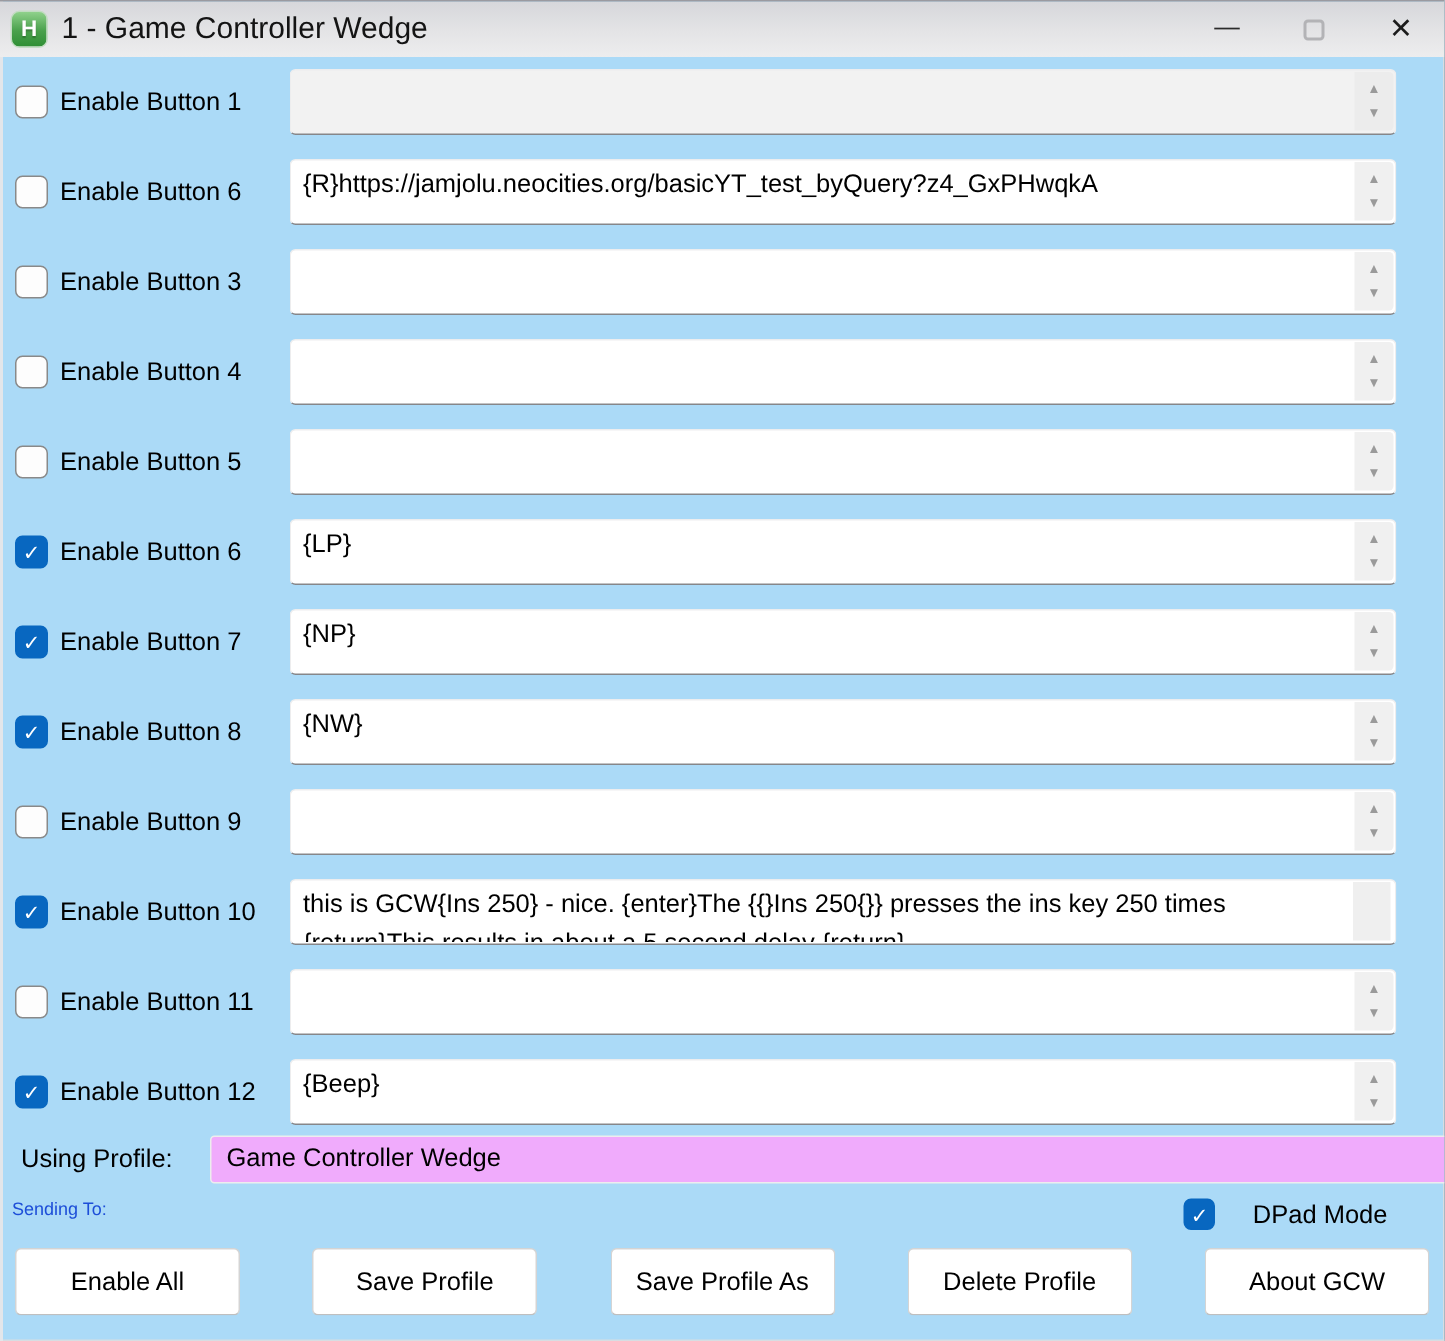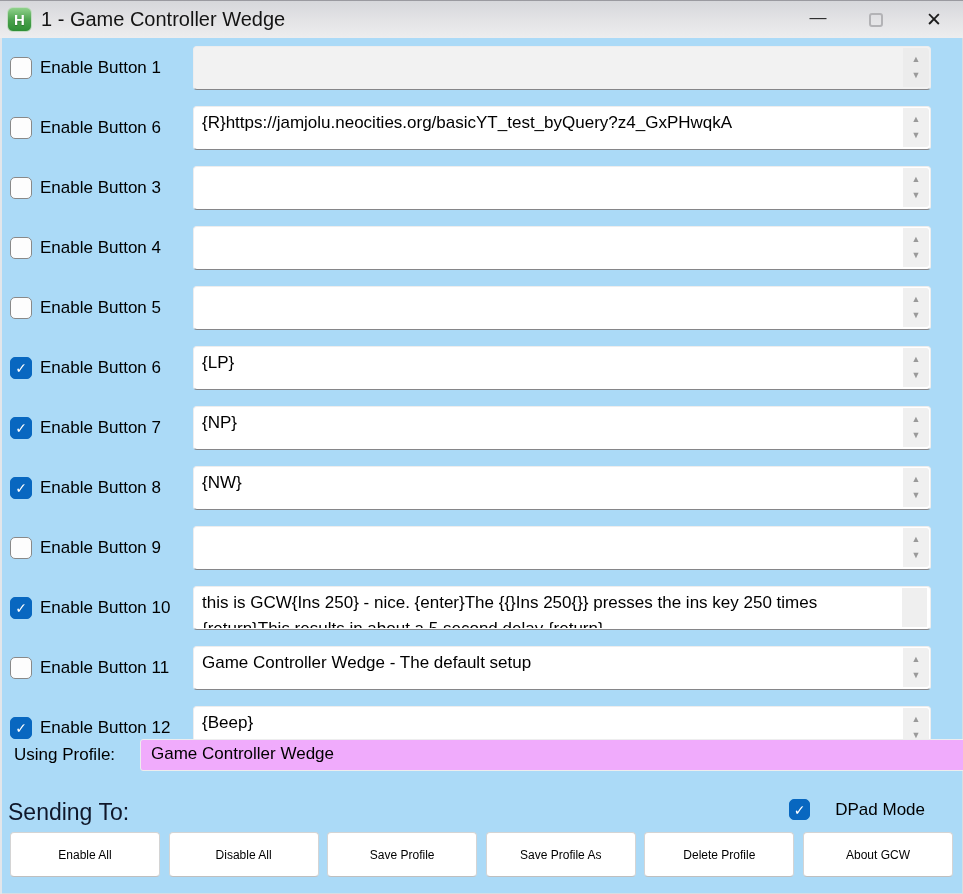--- a/index.html
+++ b/index.html
@@ -59,41 +59,41 @@
     background:#f0f0f0; border-radius:0 3px 3px 0;
     display:flex; flex-direction:column; align-items:center; justify-content:space-evenly;
   }
   .input.gray .spinner { background:#ececec; }
   .sp-up,.sp-down { font-size:9px; color:#9a9a9a; line-height:1; }
   .vscroll {
     position:absolute; right:3px; top:1px; bottom:2px; width:25px;
     background:#efefef;
   }
   
-  .profile-row { position:absolute; top:738px; left:0; right:0; height:36px; }
+  .profile-row { position:absolute; top:756px; left:0; right:0; height:36px; }
   .profile-label { position:absolute; left:14px; top:7px; font-size:17px; color:#000; }
   .select {
     position:absolute; left:140px; top:1px; width:890px; height:32px;
     background:#f0abfc; border:1px solid #ededee; border-radius:3px;
   }
   .select-text { position:absolute; left:10px; top:4px; font-size:17px; color:#000; }
   .select-chevron { position:absolute; right:12px; top:1px; font-size:18px; color:#6b6b6b; }
   .sending-row { position:absolute; top:796px; left:0; right:0; height:32px; }
-  .sending-label { position:absolute; left:8px; top:3px; font-size:23px; color:#0f172a; }
+  .sending-label { position:absolute; left:8px; top:3px; font-size:12px; color:#1d4ed8; }
   .dpad-group { position:absolute; right:38px; top:3px; display:flex; align-items:center; }
   .dpad-group .cb { width:21px; height:21px; }
   .dpad-label { margin-left:25px; font-size:17px; color:#000; white-space:nowrap; }
   .buttons-row {
     position:absolute; top:832px; left:0; right:0; height:46px;
     display:flex; justify-content:space-between; padding:0 10px;
   }
   .btn {
     width:150px; height:45px;
     background:#fff; border:1px solid #d4d4d4; border-bottom-color:#bfbfbf;
-    border-radius:4px; font-size:12px; color:#000;
+    border-radius:4px; font-size:17px; color:#000;
     display:flex; align-items:center; justify-content:center;
     font-family:inherit;
   }
 </style>
 </head>
 <body>
 
 <div class="window">
 
   <div class="titlebar">
@@ -238,21 +238,20 @@
       <div class="input">
         <div class="input-text">this is GCW{Ins 250} - nice. {enter}The {{}Ins 250{}} presses the ins key 250 times {return}This results in about a 5 second delay {return}</div>
         <div class="vscroll"></div>
       </div>
     </div>
 
     <div class="row">
       <span class="cb"></span>
       <span class="row-label">Enable Button 11</span>
       <div class="input">
-        <div class="input-text">Game Controller Wedge - The default setup</div>
         <div class="spinner">
             <span class="sp-up">▲</span>
             <span class="sp-down">▼</span>
           </div>
       </div>
     </div>
 
     <div class="row">
       <span class="cb checked">
           <span class="cb-check">✓</span>
@@ -282,20 +281,19 @@
     <div class="dpad-group">
       <span class="cb checked">
           <span class="cb-check">✓</span>
         </span>
       <span class="dpad-label">DPad Mode</span>
     </div>
   </div>
 
   <div class="buttons-row">
     <button class="btn">Enable All</button>
-    <button class="btn">Disable All</button>
     <button class="btn">Save Profile</button>
     <button class="btn">Save Profile As</button>
     <button class="btn">Delete Profile</button>
     <button class="btn">About GCW</button>
   </div>
 
 </div>
 
 </body></html>

